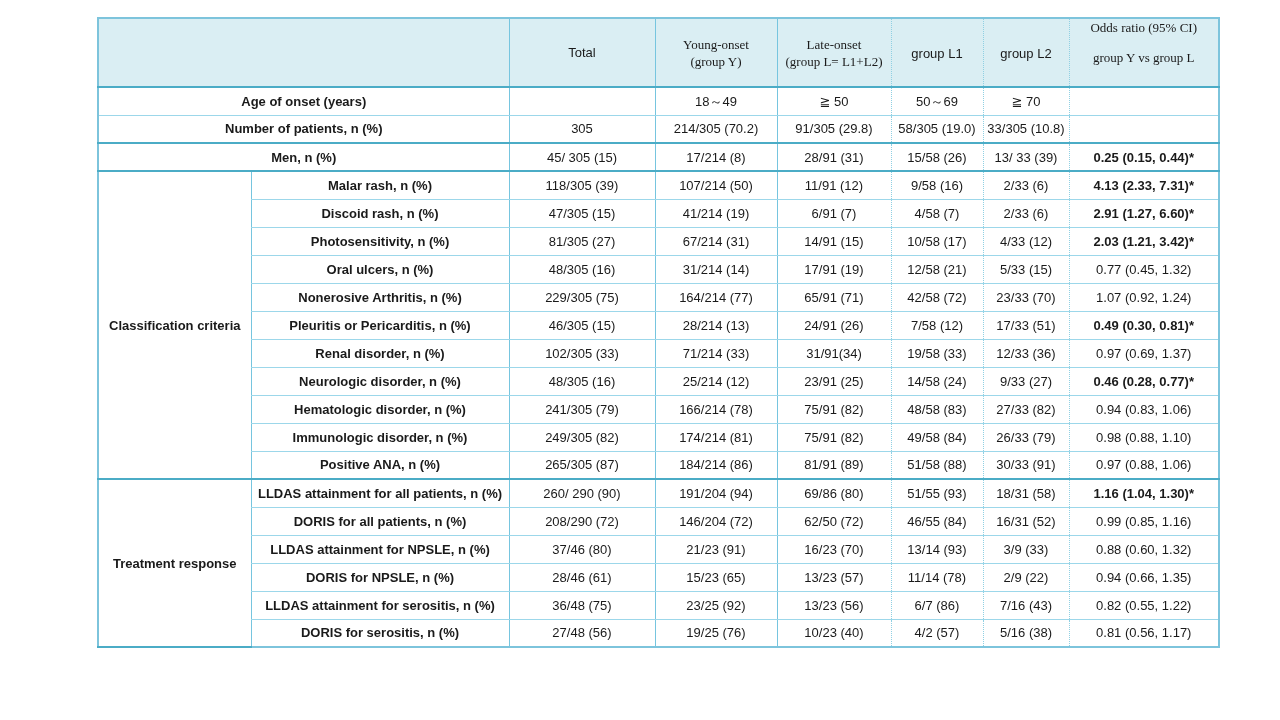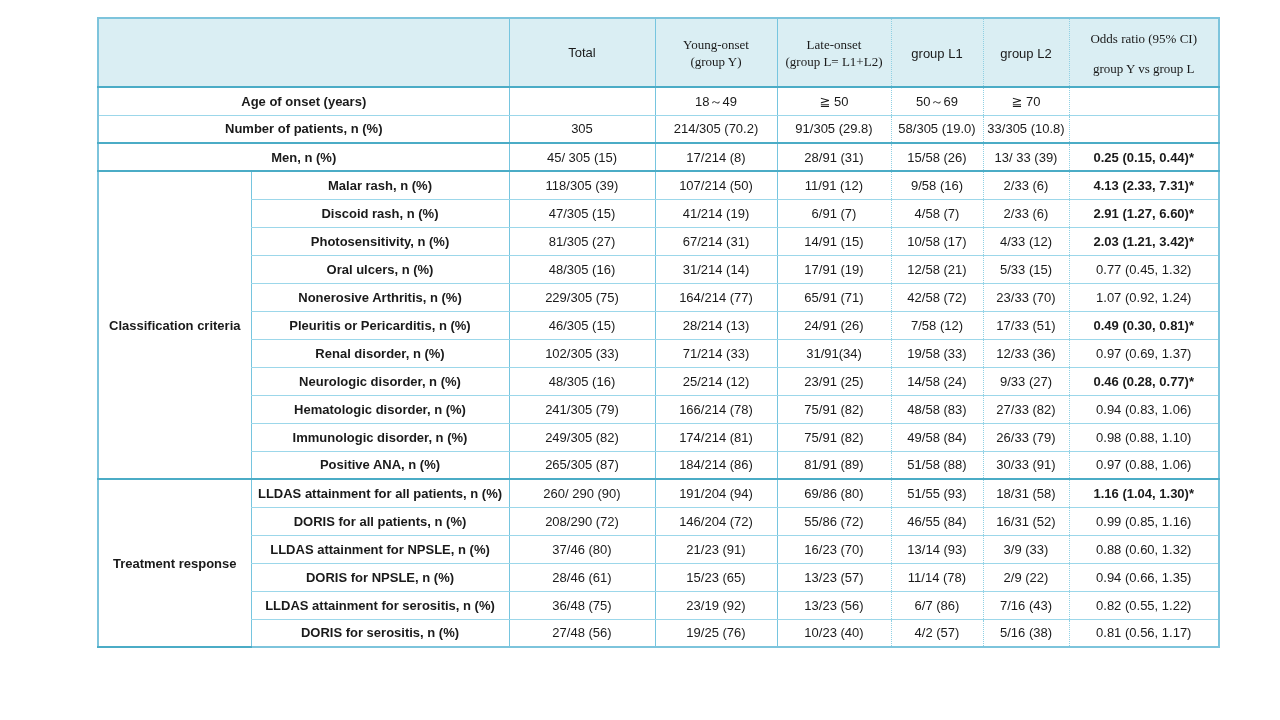--- a/index.html
+++ b/index.html
@@ -24,21 +24,21 @@
     font-weight: normal;
     font-size: 13px;
     vertical-align: middle;
     text-align: center;
     border-bottom: 2px solid #4bacc6;
   }
   thead th span { display: block; line-height: 17px; font-family: Liberation Serif, serif; }
   th.v-solid { border-left: 1px solid #76c5df; }
   th.v-dot   { border-left: 1px dotted #8fd0e3; }
   th.align-bottom { vertical-align: bottom; padding-bottom: 25px; }
-  th.or-head { vertical-align: top; padding-top: 11px; }
+  th.or-head { vertical-align: top; }
   th.or-head .or-line2 { margin-top: 13px; }
 
   
   tbody td {
     height: 28px;
     font-size: 13px;
     text-align: center;
     vertical-align: middle;
     border-top: 1px solid #9cd7ea;
     border-bottom: 1px solid #9cd7ea;
@@ -227,21 +227,21 @@
             <td class="v-solid">191/204 (94)</td>
             <td class="v-solid">69/86 (80)</td>
             <td class="v-dot">51/55 (93)</td>
             <td class="v-dot">18/31 (58)</td>
             <td class="v-dot or-bold">1.16 (1.04, 1.30)*</td>
           </tr>
           <tr>
             <td class="label-cell v-solid">DORIS for all patients, n (%)</td>
             <td class="v-solid">208/290 (72)</td>
             <td class="v-solid">146/204 (72)</td>
-            <td class="v-solid">55/86 (72)</td>
+            <td class="v-solid">62/50 (72)</td>
             <td class="v-dot">46/55 (84)</td>
             <td class="v-dot">16/31 (52)</td>
             <td class="v-dot">0.99 (0.85, 1.16)</td>
           </tr>
           <tr>
             <td class="label-cell v-solid">LLDAS attainment for NPSLE, n (%)</td>
             <td class="v-solid">37/46 (80)</td>
             <td class="v-solid">21/23 (91)</td>
             <td class="v-solid">16/23 (70)</td>
             <td class="v-dot">13/14 (93)</td>
@@ -253,21 +253,21 @@
             <td class="v-solid">28/46 (61)</td>
             <td class="v-solid">15/23 (65)</td>
             <td class="v-solid">13/23 (57)</td>
             <td class="v-dot">11/14 (78)</td>
             <td class="v-dot">2/9 (22)</td>
             <td class="v-dot">0.94 (0.66, 1.35)</td>
           </tr>
           <tr>
             <td class="label-cell v-solid">LLDAS attainment for serositis, n (%)</td>
             <td class="v-solid">36/48 (75)</td>
-            <td class="v-solid">23/19 (92)</td>
+            <td class="v-solid">23/25 (92)</td>
             <td class="v-solid">13/23 (56)</td>
             <td class="v-dot">6/7 (86)</td>
             <td class="v-dot">7/16 (43)</td>
             <td class="v-dot">0.82 (0.55, 1.22)</td>
           </tr>
           <tr>
             <td class="label-cell v-solid">DORIS for serositis, n (%)</td>
             <td class="v-solid">27/48 (56)</td>
             <td class="v-solid">19/25 (76)</td>
             <td class="v-solid">10/23 (40)</td>

